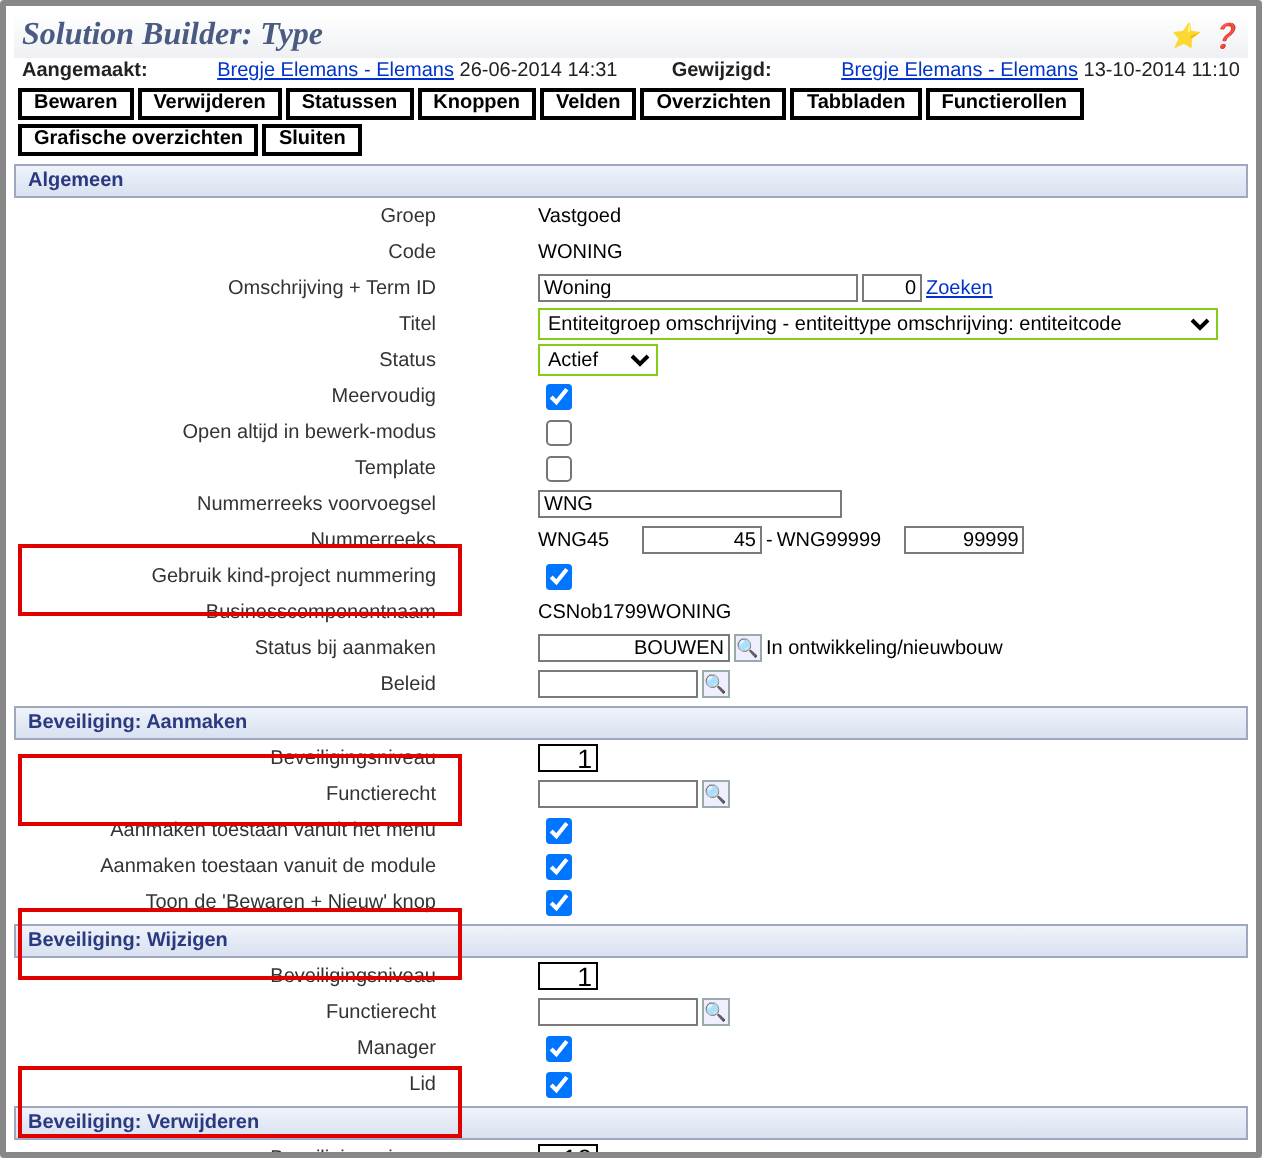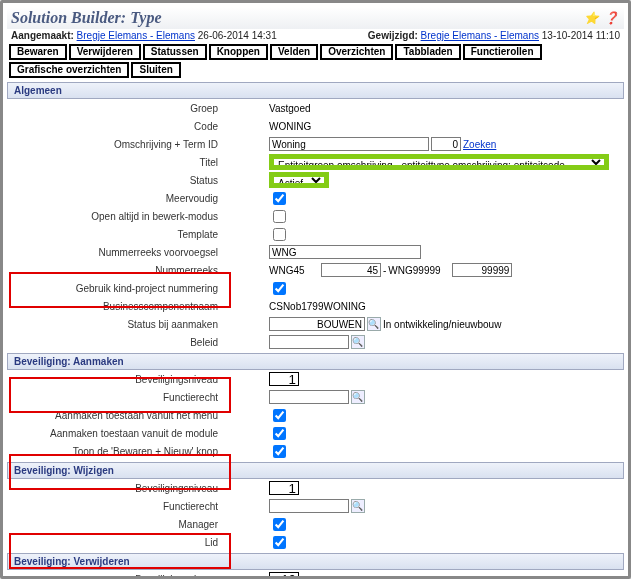--- a/index.html
+++ b/index.html
@@ -4,31 +4,31 @@
 <style>
   * { box-sizing: border-box; }
   body { margin: 0; font-family: Tahoma, Verdana, sans-serif; font-size: 10px; color: #000; background: #fff; }
   .frame { width: 631px; height: 579px; border: 3px solid #888; border-radius: 2px; position: relative; overflow: hidden; box-shadow: 2px 2px 4px rgba(0,0,0,0.3); }
   .inner { position: absolute; top: 0; left: 0; right: 0; bottom: 0; padding: 4px; }
   .title-bar { display: flex; align-items: center; background: linear-gradient(#fff,#eef0f3); padding: 2px 4px; font-style: italic; }
   .title-text { font-family: Georgia, serif; font-size: 16px; font-weight: bold; color: #4a5a80; flex: 1; }
   .title-icons { display: flex; gap: 4px; }
   .ico { width: 16px; height: 16px; display:inline-flex; align-items:center; justify-content:center; font-size:12px; }
   .meta-line { font-size: 10px; padding: 1px 4px; color: #222; }
-  .meta-line a { color: #0033cc; text-decoration: underline; }
+  .meta-line a { color: #0033cc; text-decoration: underline; margin-left: 32px; }
   .meta-line .right { float: right; }
   .button-bar { padding: 2px; display:flex; flex-wrap:wrap; gap:2px; }
   .btn { border: 2px solid #000; padding: 0 6px; height: 16px; line-height: 12px; font-size: 10px; font-weight: bold; background: #fff; cursor: pointer; display:inline-flex; align-items:center; }
   .section-bar { background: linear-gradient(#eef2fa,#d9e1f0); border: 1px solid #a0a8c0; color: #2a3a80; font-weight: bold; padding: 2px 6px; margin-top: 2px; font-size: 10px; }
   .form-row { display:flex; align-items:center; height: 18px; gap: 47px; }
   .form-label { width: 215px; text-align: right; padding-right: 4px; font-size: 10px; color: #333; }
   .form-val { display:flex; align-items:center; gap: 2px; font-size: 10px; }
   input.txt { border: 1px solid #7a7a7a; font-size: 10px; padding: 0 2px; height: 14px; background:#fff; }
   input.chk { width: 13px; height: 13px; }
-  select.sel { border: 5px solid #84cc16; font-size: 10px; height: 16px; background:#fff; }
+  select.sel { border: 1px solid #84cc16; font-size: 10px; height: 16px; background:#fff; }
   .num-box { border: 1px solid #000; width: 30px; height: 14px; text-align: right; padding-right: 2px; background:#fff; }
   .mini-ico { width: 14px; height: 14px; border: 1px solid #9aa; background: #eef; display:inline-flex; align-items:center; justify-content:center; font-size:9px; }
   a.lnk { color: #0033cc; text-decoration: underline; font-size: 10px; text-align: center; }
   .redbox { position:absolute; border: 2px solid #e00000; pointer-events:none; }
 </style>
 </head>
 <body>
 
 <div class="frame">
 <div class="inner">

